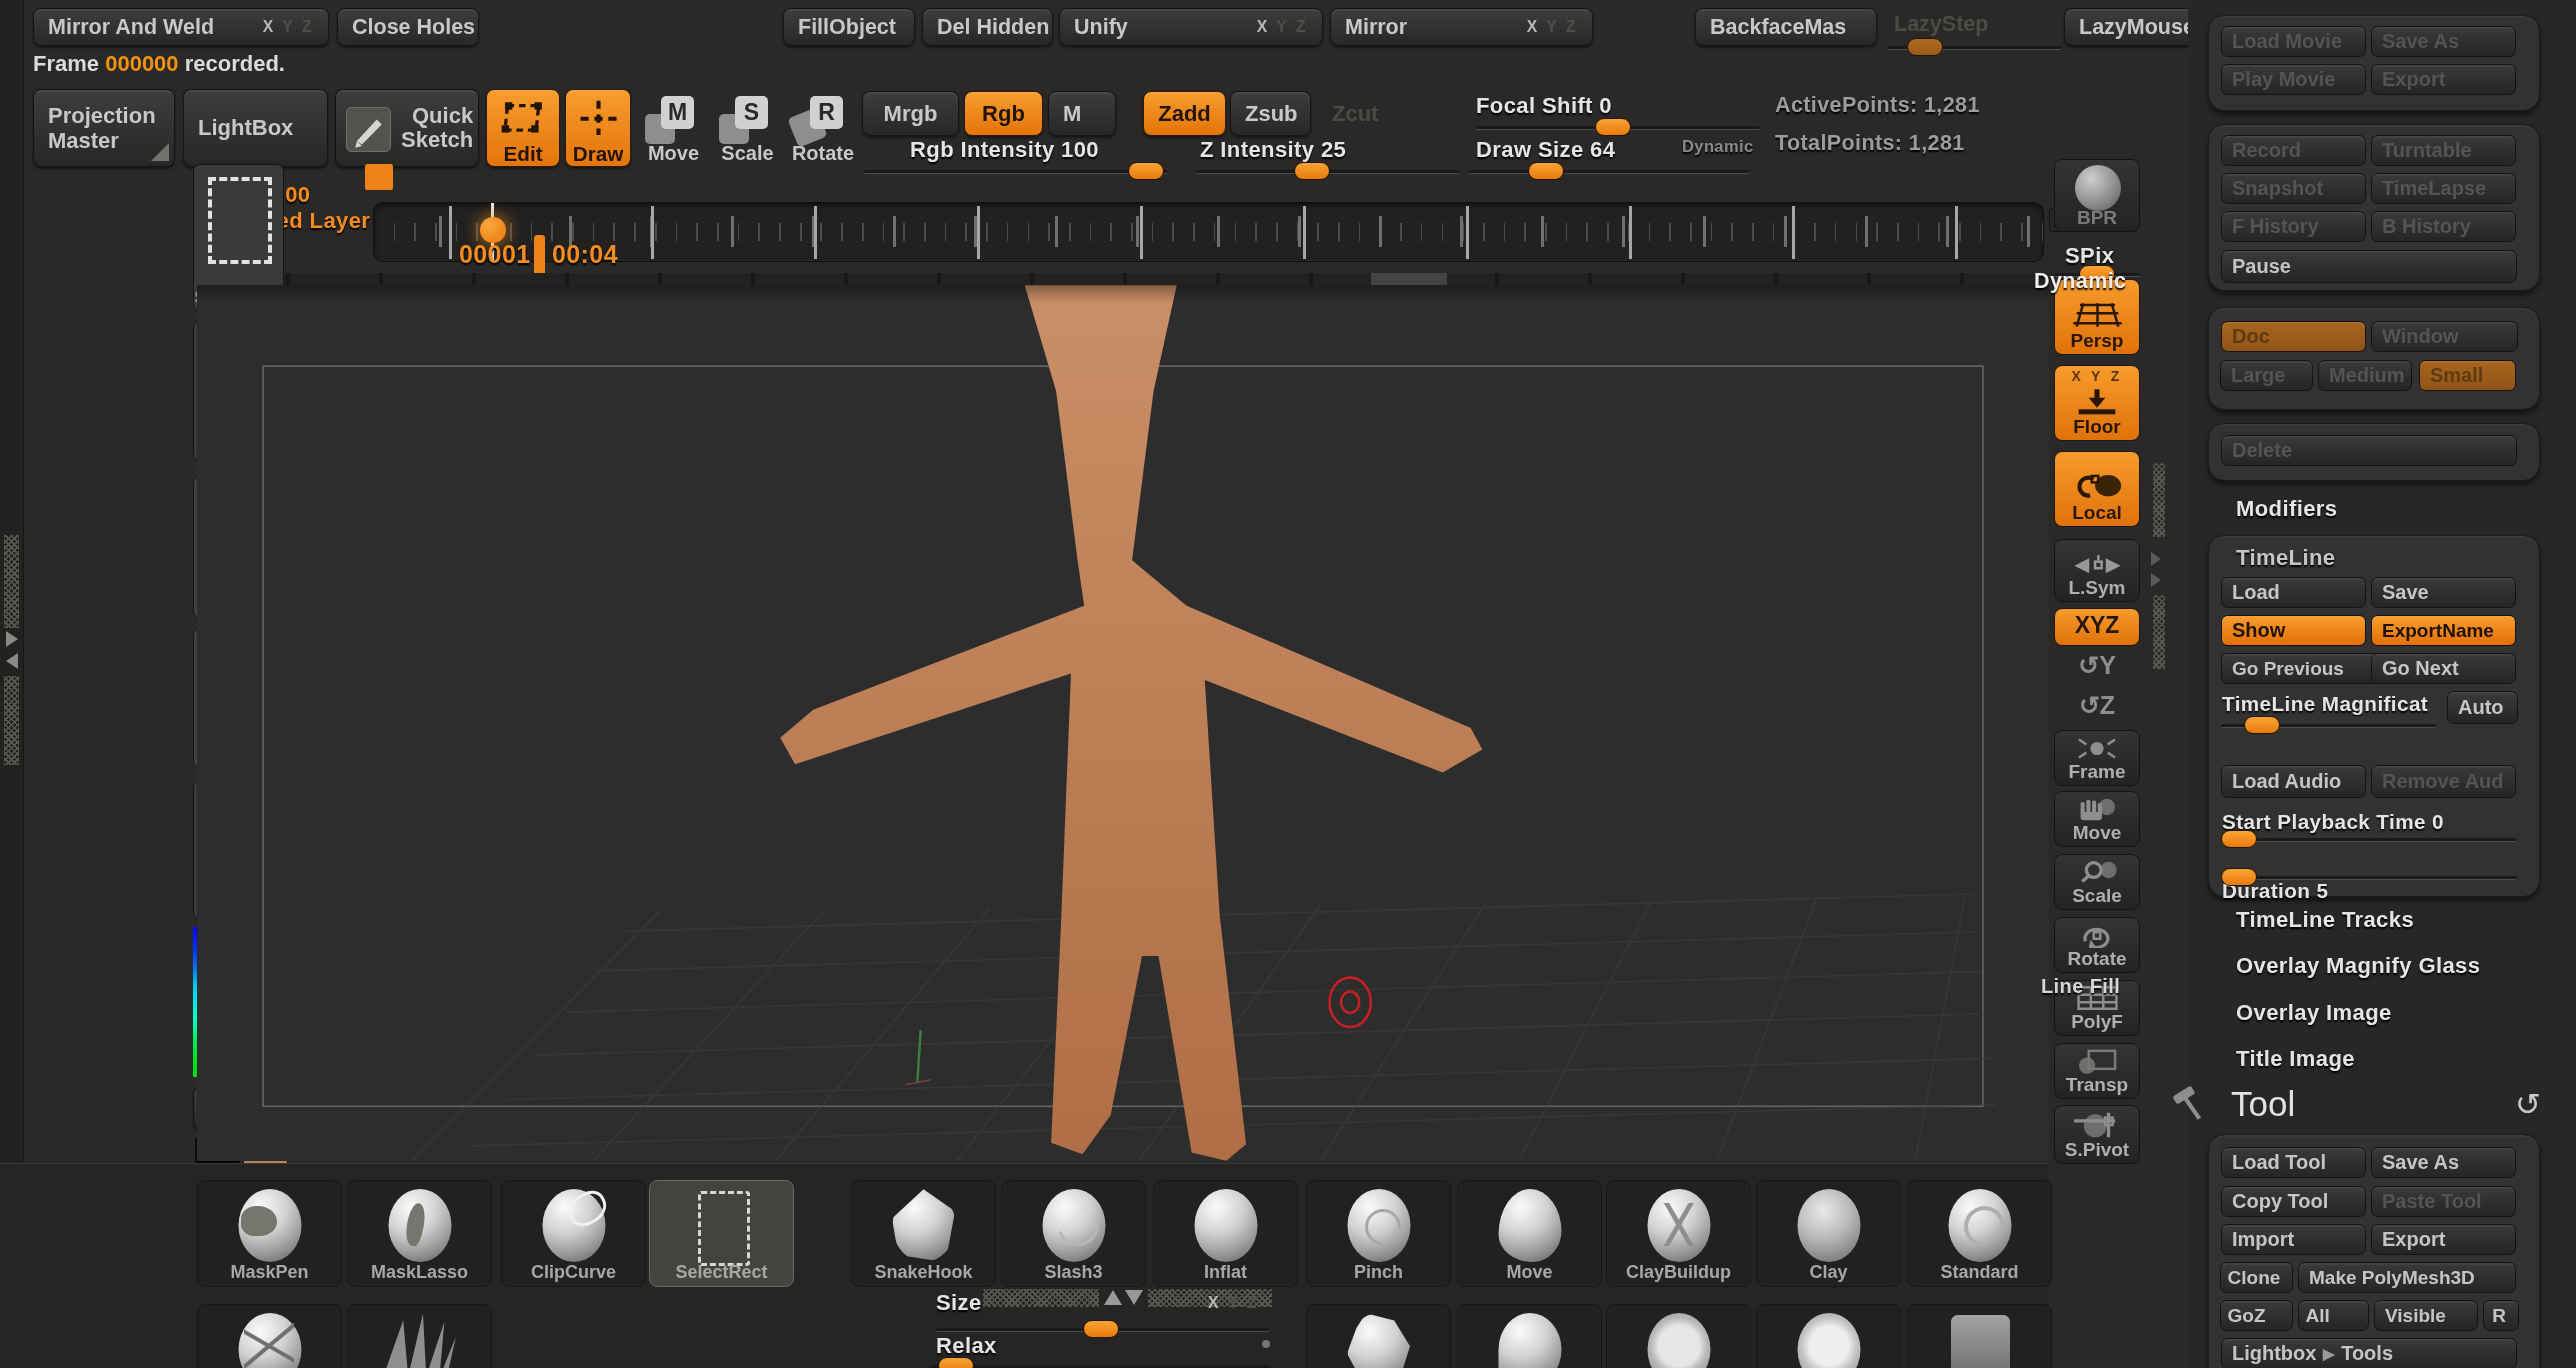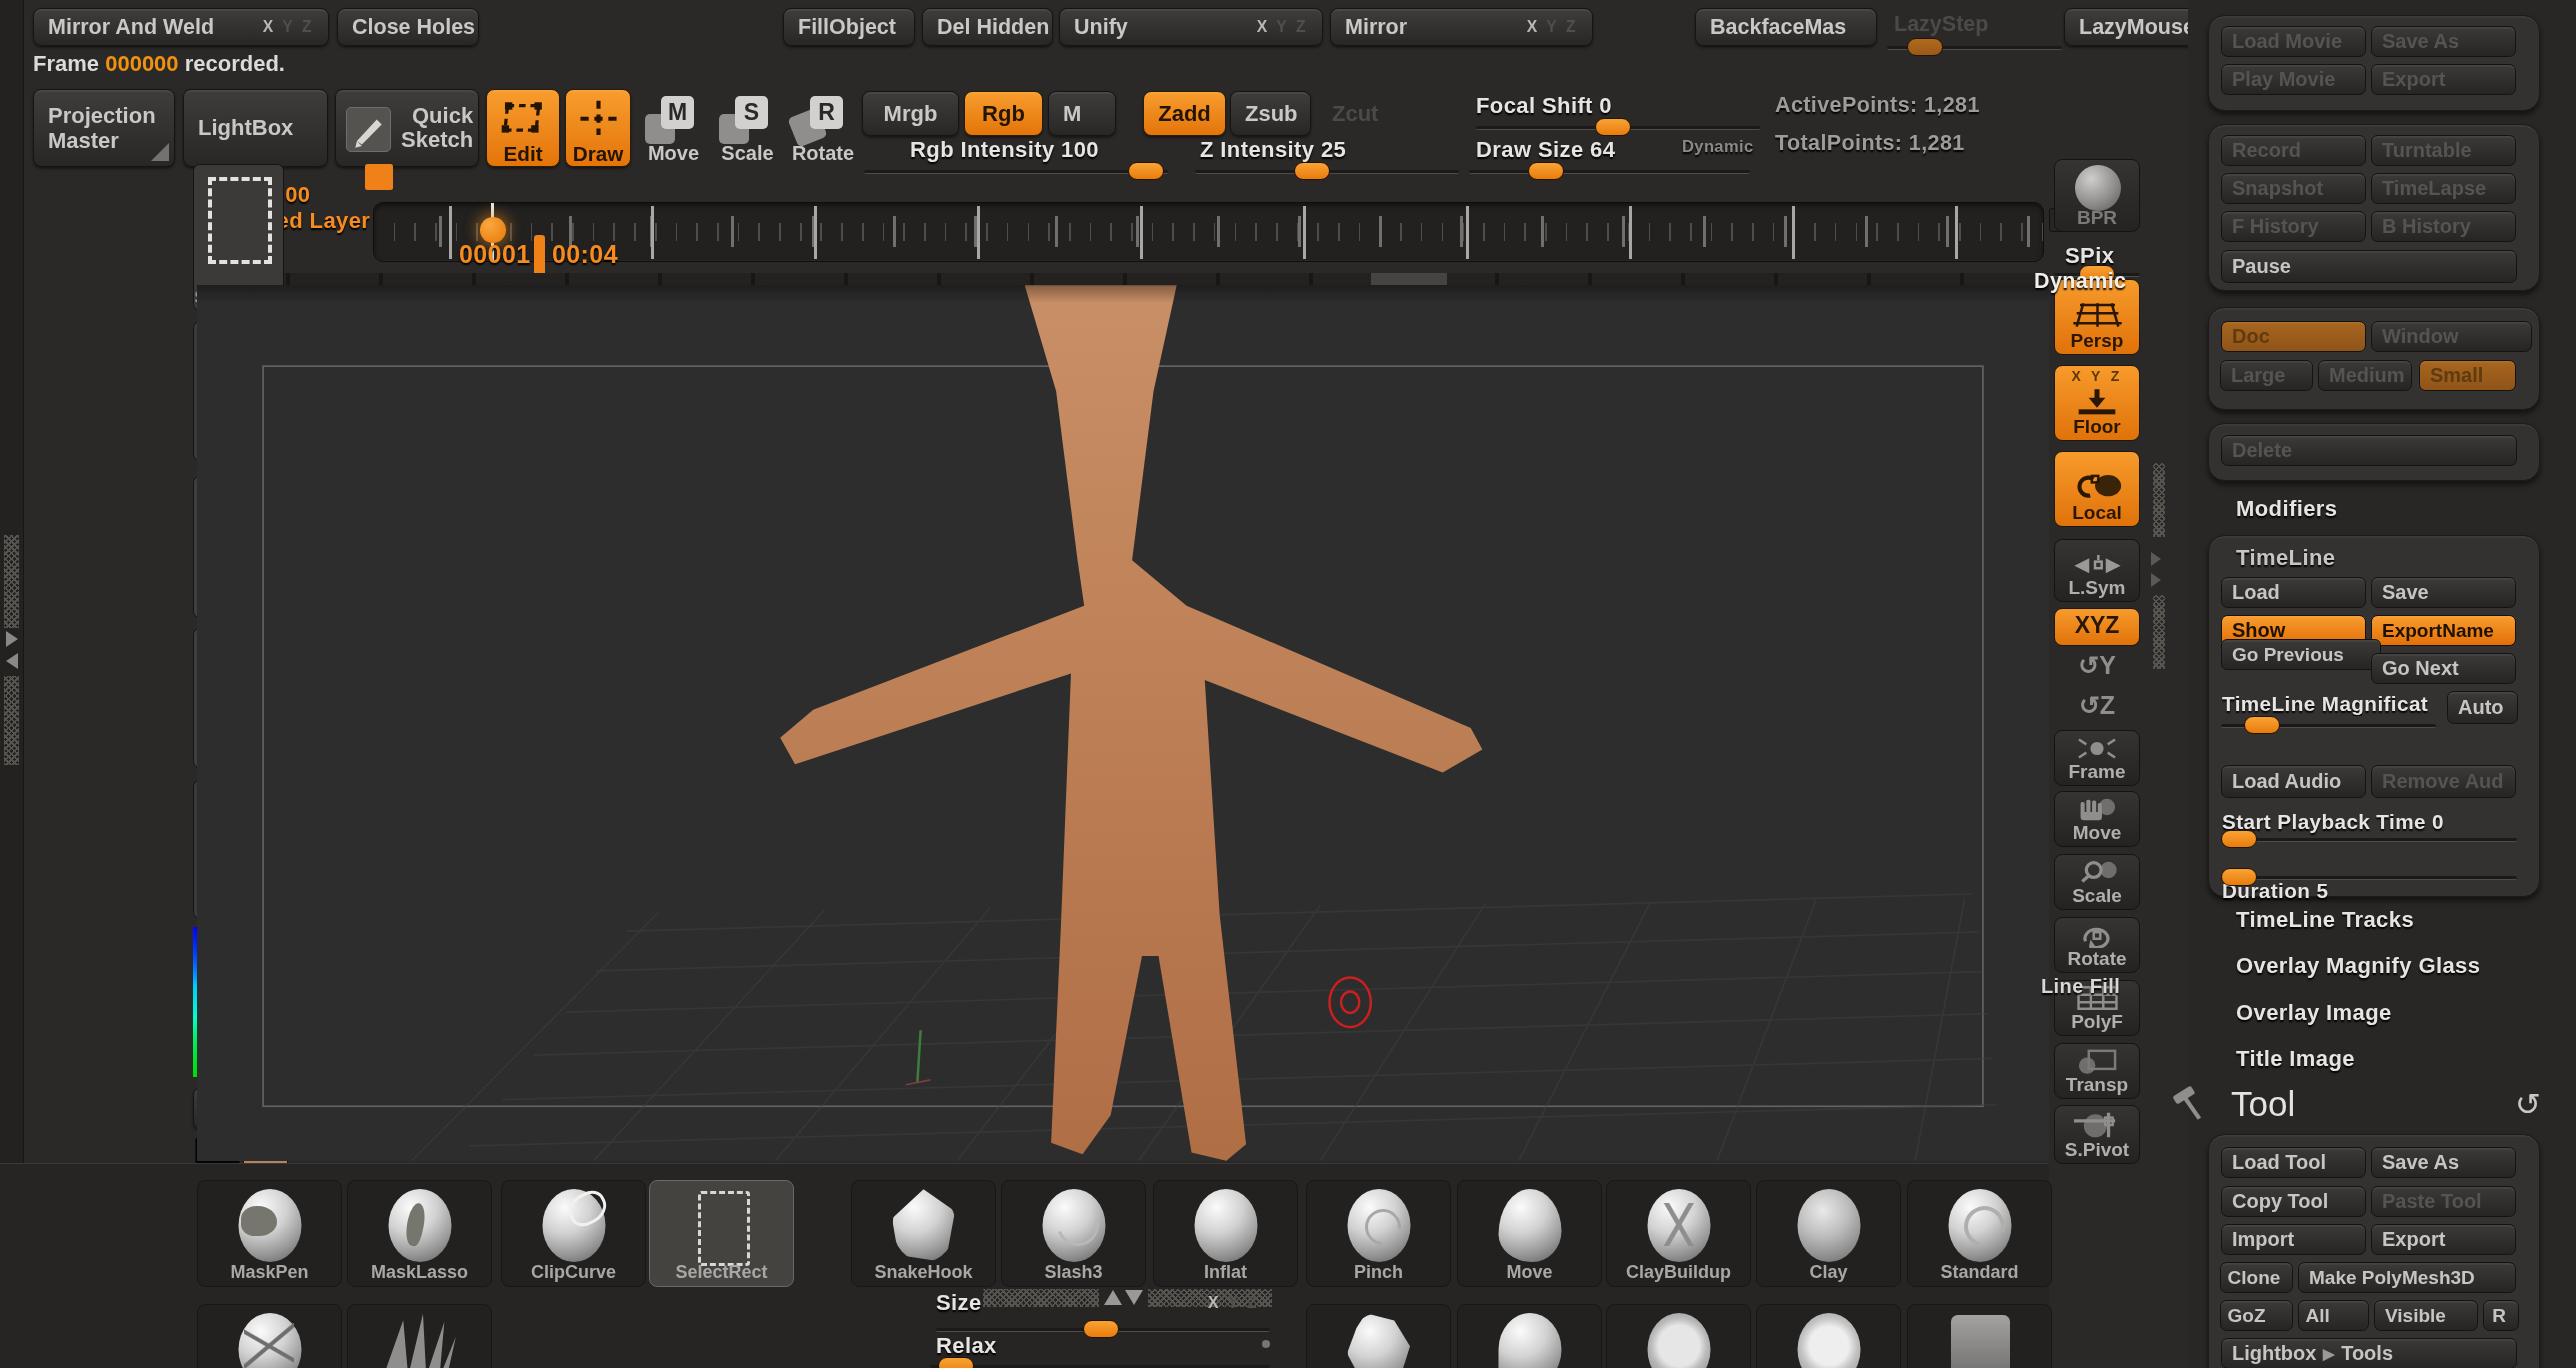--- a/index.html
+++ b/index.html
@@ -455,21 +455,21 @@
       <span>B History</span>
     </div>
   <div class="pb" style="left:2221px;top:250px;width:296px;height:33px;">
       <span>Pause</span>
     </div>
 
   <div class="g" style="left:2208px;top:307px;width:330px;height:101px;"></div>
   <div class="pb bw" style="left:2221px;top:321px;width:145px;">
       <span>Doc</span>
     </div>
-  <div class="pb dis" style="left:2371px;top:321px;width:161px;border-radius:7px;">
+  <div class="pb dis" style="left:2371px;top:321px;width:147px;border-radius:7px;">
       <span>Window</span>
     </div>
   <div class="pb dis" style="left:2220px;top:360px;width:93px;">
       <span>Large</span>
     </div>
   <div class="pb dis" style="left:2318px;top:360px;width:94px;">
       <span>Medium</span>
     </div>
   <div class="pb bw" style="left:2419px;top:360px;width:97px;">
       <span>Small</span>
@@ -489,21 +489,21 @@
     </div>
   <div class="pb" style="left:2371px;top:577px;width:145px;">
       <span>Save</span>
     </div>
   <div class="pb on" style="left:2221px;top:615px;width:145px;">
       <span>Show</span>
     </div>
   <div class="pb on" style="left:2371px;top:615px;width:145px;font-size:19px;">
       <span>ExportName</span>
     </div>
-  <div class="pb" style="left:2221px;top:639px;width:160px;font-size:19px;border-radius:6px;">
+  <div class="pb" style="left:2221px;top:653px;width:160px;font-size:19px;border-radius:6px;">
       <span>Go Previous</span>
     </div>
   <div class="pb" style="left:2371px;top:653px;width:145px;">
       <span>Go Next</span>
     </div>
   <div class="hd" style="left:2222px;top:692px;font-size:20.7px;width:221px;overflow:hidden;">TimeLine Magnificat</div>
   <div class="sl" style="left:2221px;top:724px;width:215px;">
     <span class="k" style="left:23px;"></span>
   </div>
   <div class="pb" style="left:2447px;top:691px;width:71px;height:33px;">

